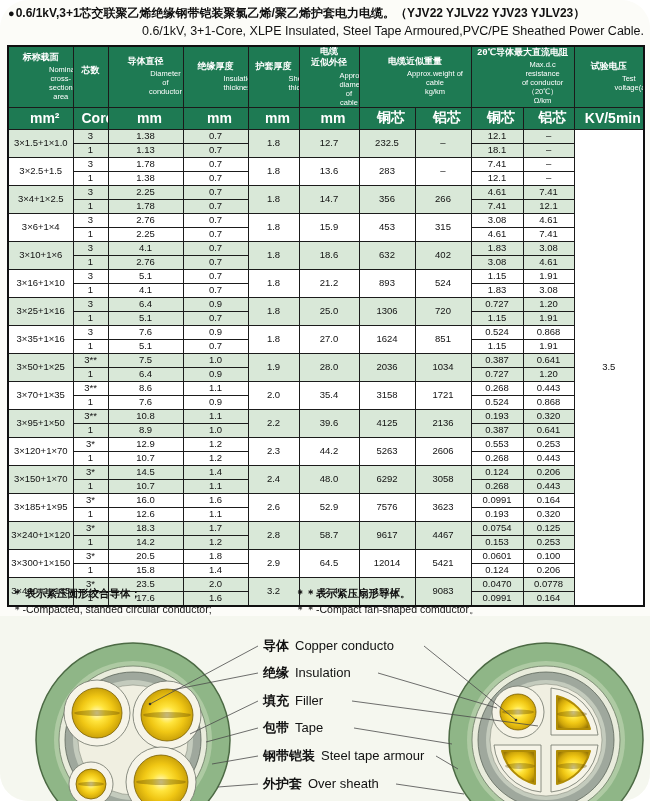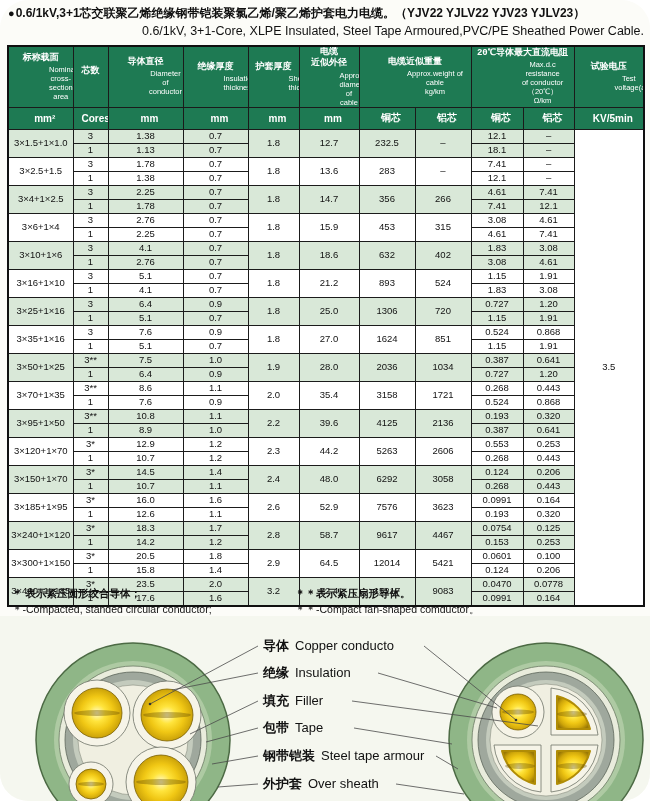--- a/index.html
+++ b/index.html
@@ -15,21 +15,21 @@
   .title{position:absolute;top:5px;left:8px;width:636px;}
   .t1{font-size:12px;font-weight:bold;letter-spacing:0;}
   .t1 .bullet{font-size:11px;margin-right:1px;}
   .t2{font-size:12.5px;margin-left:14px;margin-top:2px;text-align:right;}
   
   table.spec{position:absolute;left:7px;top:45px;width:636px;border-collapse:collapse;
              table-layout:fixed;border:2px solid #101010;background:#fff;}
   table.spec th,table.spec td{border:1px solid var(--border);padding:0;overflow:hidden;}
   table.spec th{background:var(--header-bg);color:#fff;vertical-align:middle;}
   tr.hrow th{height:56px;}
-  tr.urow th{height:21px;font-size:10px;font-weight:bold;padding-left:8px;}
+  tr.urow th{height:21px;font-size:14px;font-weight:bold;padding-left:8px;}
   th .zh{font-size:9px;font-weight:bold;white-space:pre-line;line-height:1.25;font-family:Liberation Mono, monospace;}
   th .en{font-size:7.5px;font-weight:normal;white-space:pre-line;line-height:1.2;margin-top:1px;padding-left:40px;}
   table.spec td{height:13px;font-size:9.5px;text-align:center;vertical-align:middle;line-height:1;}
   td.size{font-size:8.5px;}
   tr.tint td{background:var(--tint);}
   tr.plain td{background:#ffffff;}
   td.volt{background:#ffffff !important;font-size:10px;}
   tr.gs td{border-top:1.4px solid #161616;}
   tr.sub td{border-top:0.8px solid #6e6e6e;}
   

